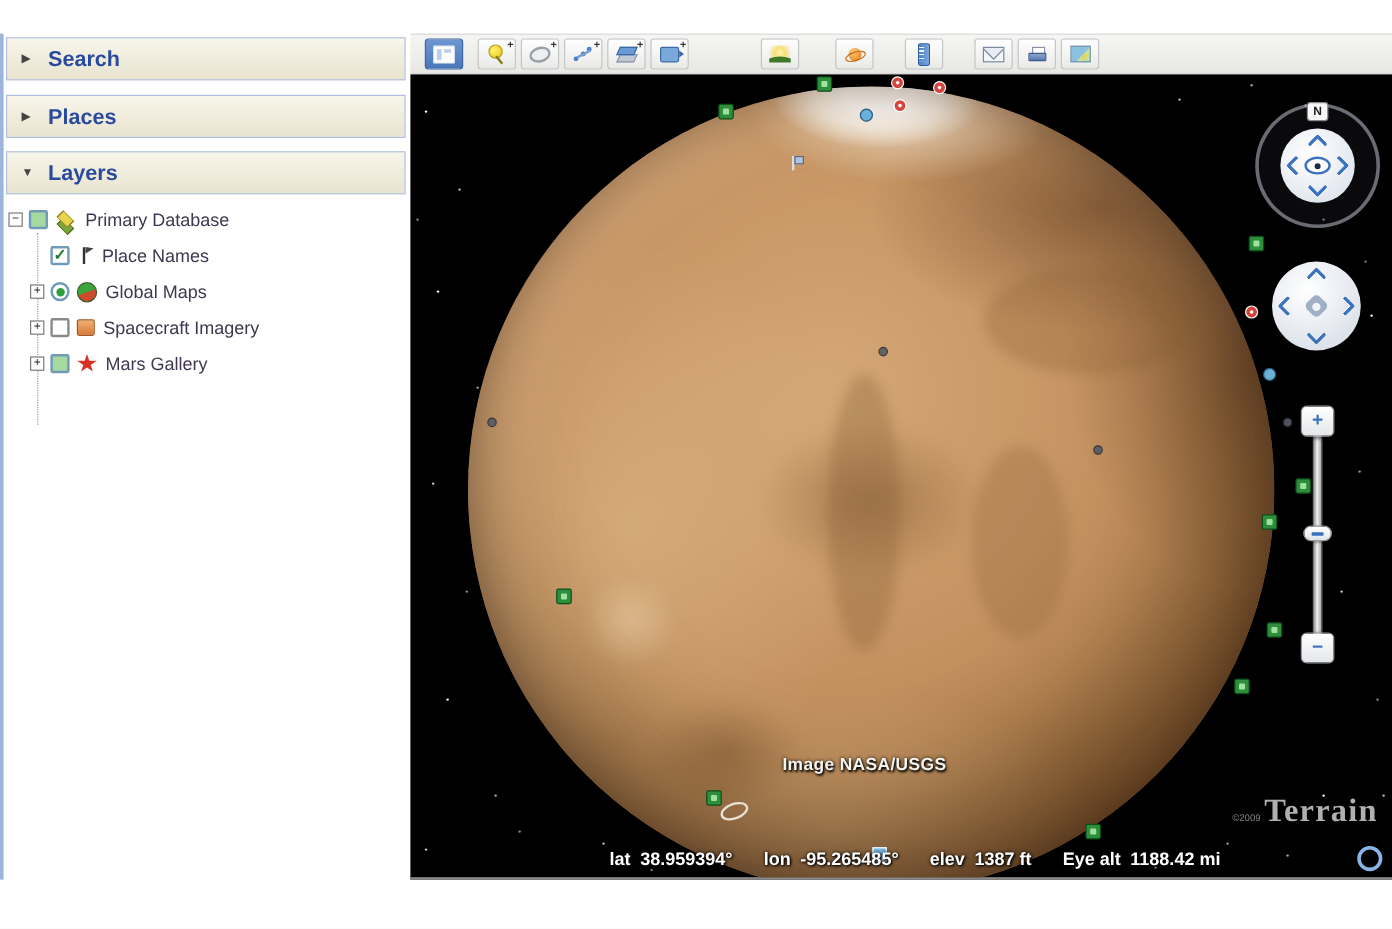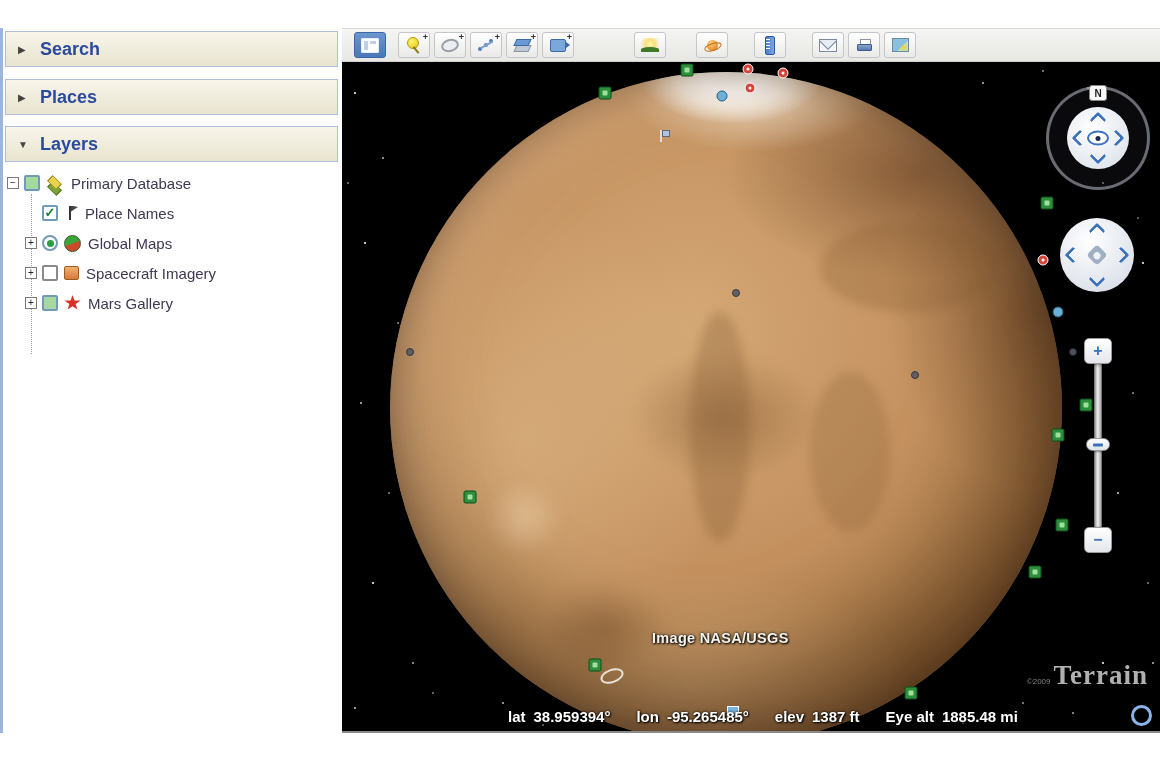--- a/index.html
+++ b/index.html
@@ -353,21 +353,21 @@
     </div>
 
     <div id="statusbar">
       <span class="sb-label">lat</span>
       <span class="sb-value">38.959394°</span>
       <span class="sb-label">lon</span>
       <span class="sb-value">-95.265485°</span>
       <span class="sb-label">elev</span>
       <span class="sb-value">1387 ft</span>
       <span class="sb-label">Eye alt</span>
-      <span class="sb-value">1885.48 mi</span>
+      <span class="sb-value">1188.42 mi</span>
     </div>
     <div id="eyering"></div>
 
     <div class="compass">
       <div class="nbadge">N</div>
       <div class="inner">
         <span class="chev up"></span>
         <span class="chev down"></span>
         <span class="chev left"></span>
         <span class="chev right"></span>

